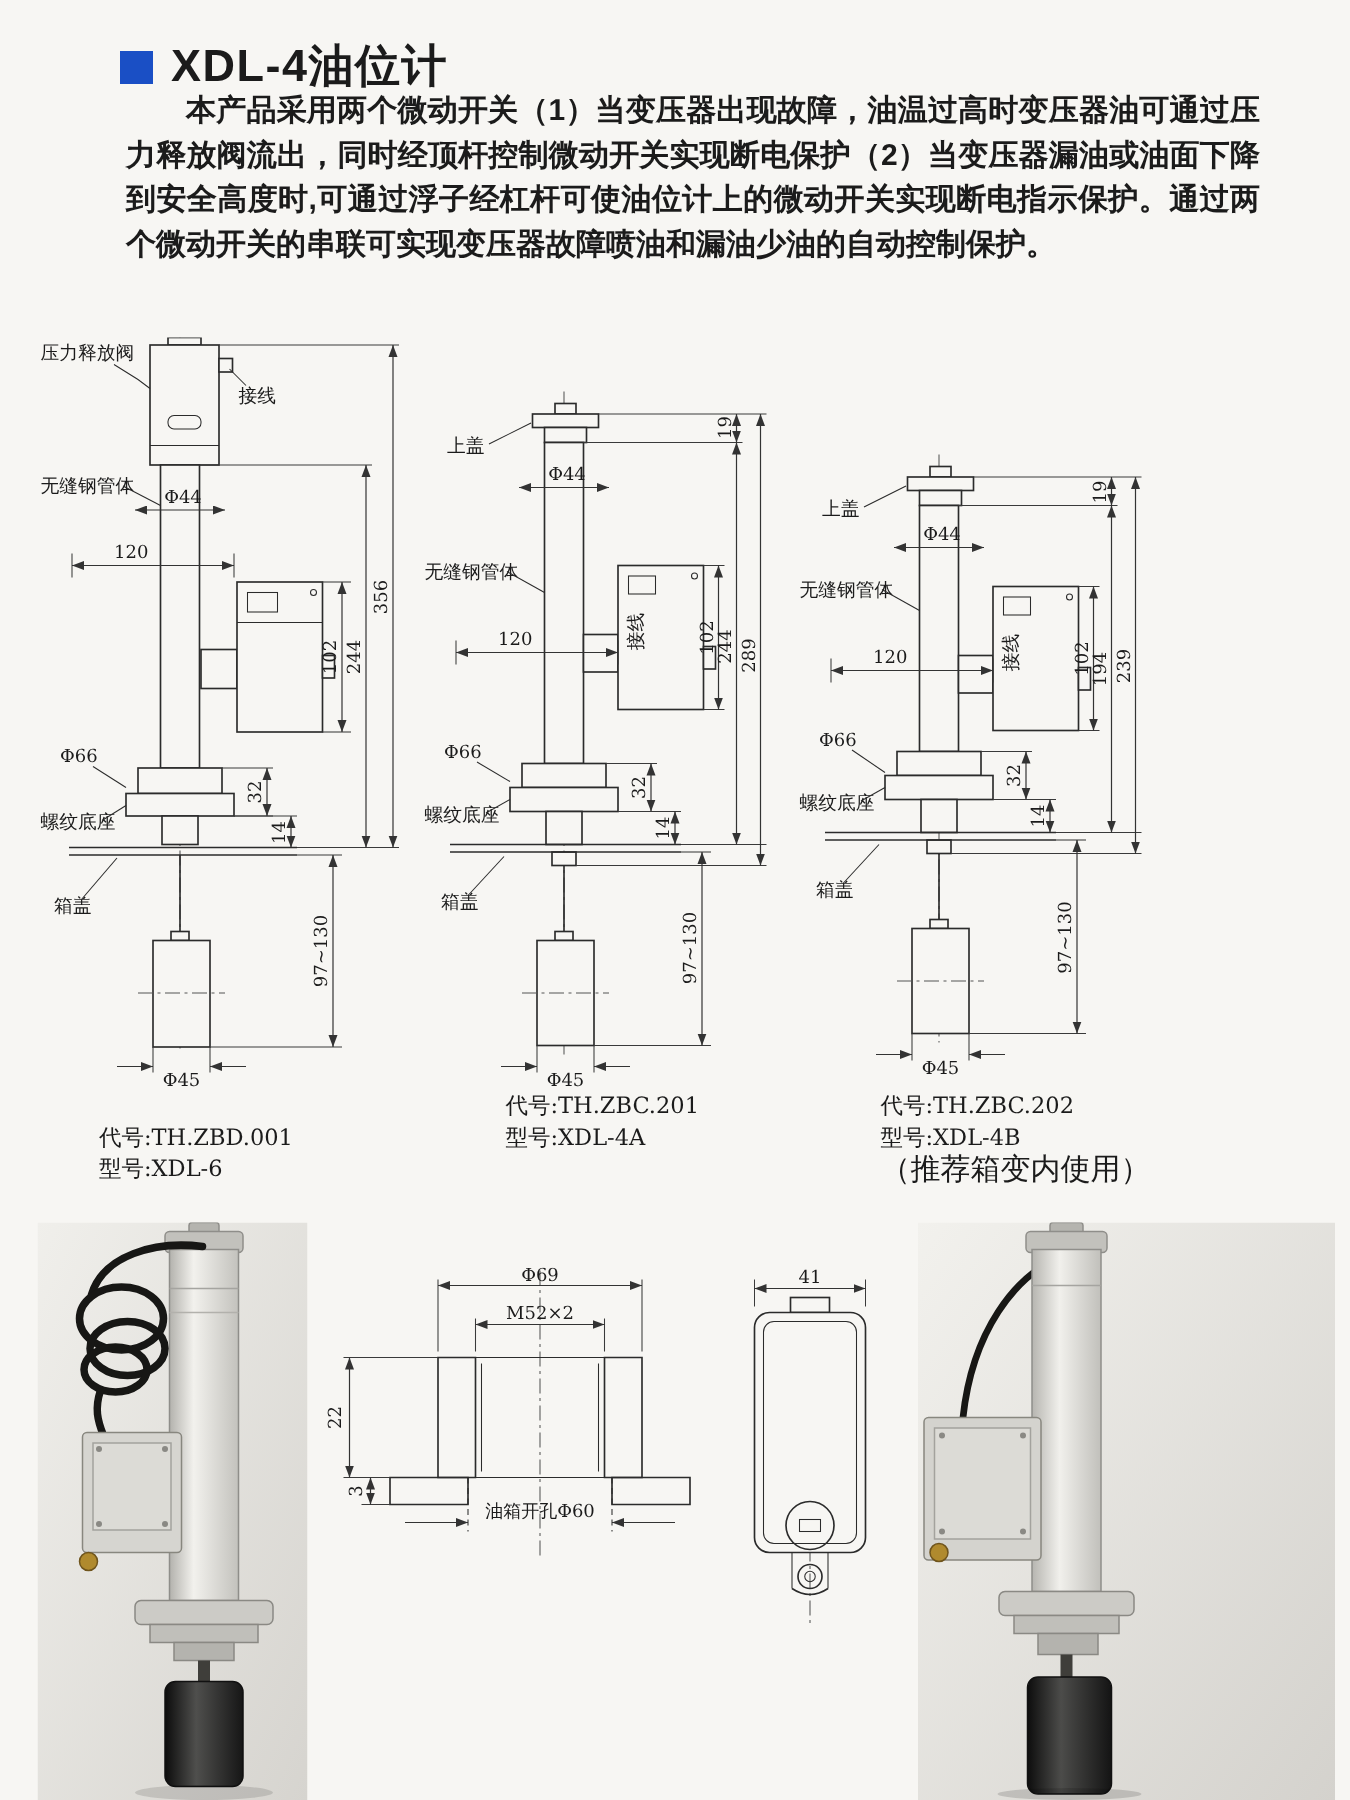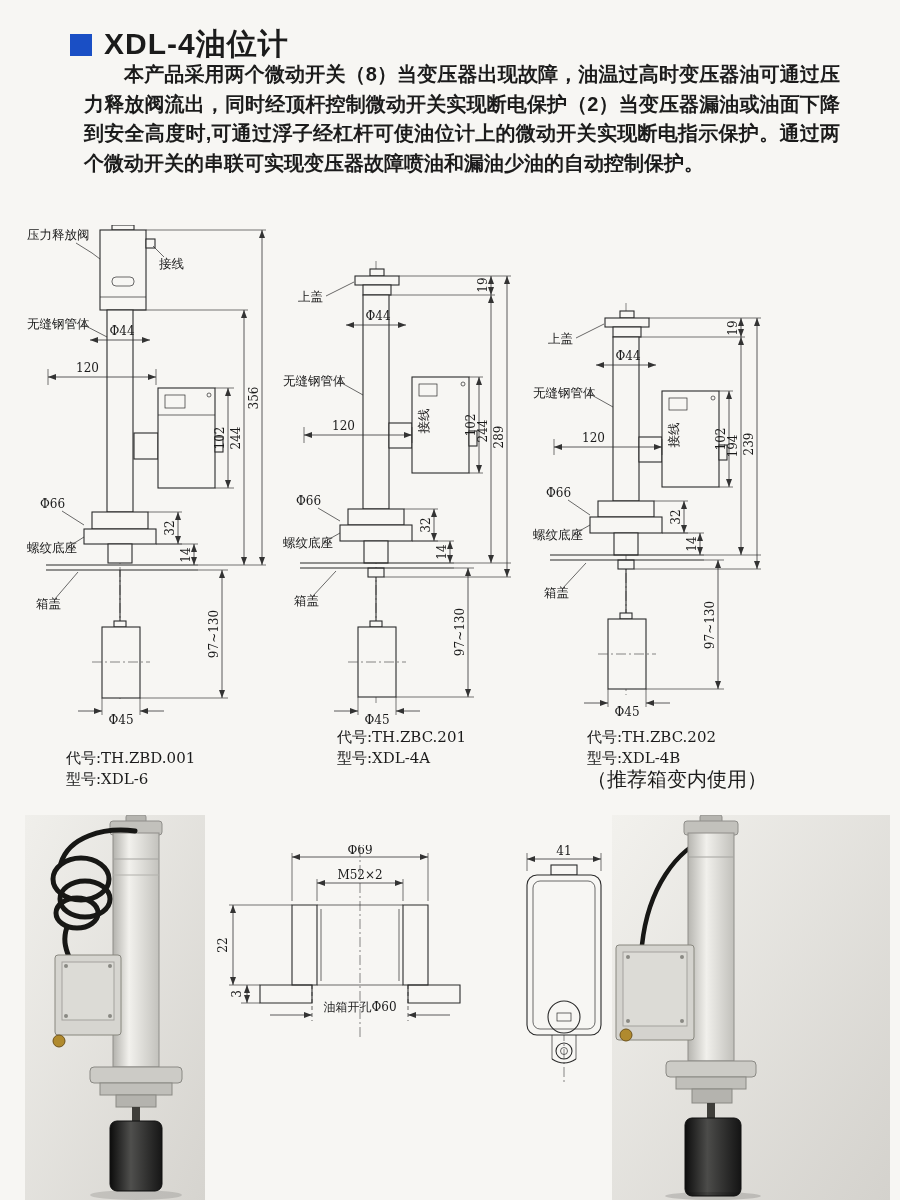--- a/index.html
+++ b/index.html
@@ -4,21 +4,21 @@
 <style>
   * { margin:0; padding:0; box-sizing:border-box; }
   html,body { width:900px; height:1200px; }
   body {
     position:relative;
     background:#f7f6f3;
     font-family:"Liberation Sans", sans-serif;
     color:#1b1b1b;
     overflow:hidden;
   }
-  .header { position:absolute; left:70px; top:24px; display:flex; align-items:center; gap:12px; }
+  .header { position:absolute; left:80px; top:24px; display:flex; align-items:center; gap:12px; }
   .accent-square { width:22px; height:22px; background:#1a4fc5; }
   .page-title { font-size:30px; font-weight:bold; letter-spacing:1px; }
   .intro {
     position:absolute; left:84px; top:60px; width:756px;
     font-size:20px; line-height:29.5px; font-weight:600;
     text-align:justify; text-indent:2em;
   }
   .drawing { position:absolute; top:225px; }
   #fig1 { left:26px; width:252px; }
   #fig2 { left:282px; width:248px; }
@@ -45,21 +45,21 @@
   .dime  { stroke:#333; stroke-width:0.8; fill:none; marker-end:url(#ae); }
   .cable { stroke:#171715; stroke-width:5; fill:none; stroke-linecap:round; }
   .cable2 { stroke:#171715; stroke-width:4.5; fill:none; stroke-linecap:round; }
 
   .photo-left  { position:absolute; left:25px;  top:815px; }
   .photo-right { position:absolute; left:612px; top:815px; }
   .flange-fig  { position:absolute; left:213px; top:845px; width:292px; text-align:right; }
   .flange-fig figcaption { margin-top:20px; }
   .fl-cn { font-family:"DejaVu Serif", serif; font-size:22px; letter-spacing:6px; }
   .fl-en { font-family:"DejaVu Serif", serif; font-size:18px; margin-top:6px; }
-  .front-view { position:absolute; left:516px; top:845px;text-decoration:underline; }
+  .front-view { position:absolute; left:492px; top:845px;text-decoration:underline; }
 </style>
 </head>
 <body>
 
 <svg width="0" height="0" style="position:absolute">
   <defs>
     <marker id="as" markerWidth="10" markerHeight="8" refX="1" refY="3" orient="auto" markerUnits="userSpaceOnUse">
         <path d="M9,0 L1,3 L9,6 Z" fill="#333"></path>
       </marker>
     <marker id="ae" markerWidth="10" markerHeight="8" refX="8" refY="3" orient="auto" markerUnits="userSpaceOnUse">
@@ -68,21 +68,21 @@
   </defs>
 </svg>
 
 <div class="page">
 
   <div class="header">
     <div class="accent-square"></div>
     <h1 class="page-title">XDL-4油位计</h1>
   </div>
 
-  <p class="intro">本产品采用两个微动开关（8）当变压器出现故障，油温过高时变压器油可通过压力释放阀流出，同时经顶杆控制微动开关实现断电保护（2）当变压器漏油或油面下降到安全高度时,可通过浮子经杠杆可使油位计上的微动开关实现断电指示保护。通过两个微动开关的串联可实现变压器故障喷油和漏油少油的自动控制保护。</p>
+  <p class="intro">本产品采用两个微动开关（1）当变压器出现故障，油温过高时变压器油可通过压力释放阀流出，同时经顶杆控制微动开关实现断电保护（2）当变压器漏油或油面下降到安全高度时,可通过浮子经杠杆可使油位计上的微动开关实现断电指示保护。通过两个微动开关的串联可实现变压器故障喷油和漏油少油的自动控制保护。</p>
 
   <figure class="drawing" id="fig1">
     <svg viewBox="0 0 252 500" width="252" height="500">
       <line class="cl" x1="94" y1="0" x2="94" y2="474"></line>
       <g>
         <rect class="body" x="86" y="0" width="22" height="5"></rect>
         <rect class="body" x="74" y="5" width="46" height="80"></rect>
         <rect class="body" x="120" y="14" width="9" height="9"></rect>
         <rect class="thin" x="86" y="52" width="22" height="9" rx="4"></rect>
         <line class="thin" x1="74" y1="72" x2="120" y2="72"></line>

